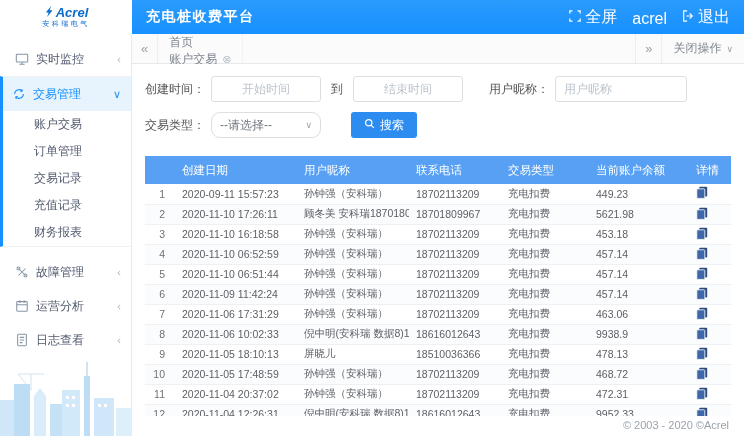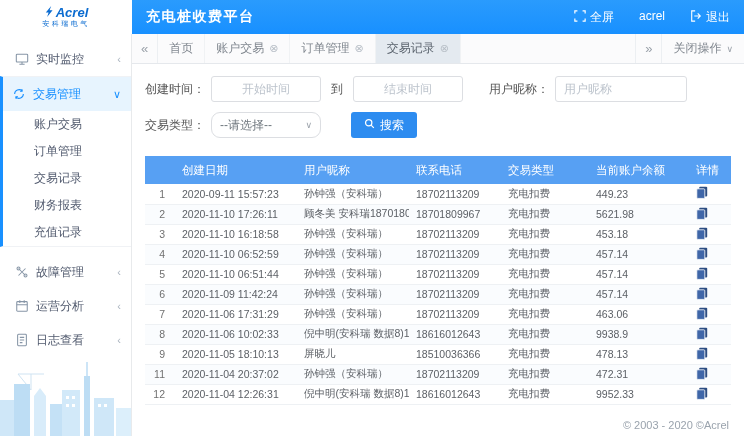--- a/index.html
+++ b/index.html
@@ -9,22 +9,22 @@
 
   
   .topbar { flex:0 0 34px; height:34px; display:flex; align-items:center;
     background:linear-gradient(180deg, #2a9bfd, var(--accent,#1890ff)); }
   .logo-box { width:132px; height:34px; background:#fff; display:flex; flex-direction:column;
     align-items:center; justify-content:center; }
   .logo-line { display:flex; align-items:center; gap:3px; color:#0a6bd0; font-weight:bold;
     font-style:italic; font-size:13px; line-height:13px; }
   .logo-sub { font-size:7px; color:#0a6bd0; letter-spacing:2.5px; line-height:9px; }
   .app-title { color:#fff; font-size:14px; font-weight:bold; margin-left:14px; letter-spacing:1.5px; }
-  .topbar-right { margin-left:auto; display:flex; align-items:flex-start; gap:25px;
-    padding-right:14px; color:#fff; font-size:12px; }
+  .topbar-right { margin-left:auto; display:flex; align-items:flex-end; gap:15px;
+    padding-right:14px; color:#fff; font-size:16px; }
   .topbar-item { display:flex; align-items:center; gap:4px; cursor:pointer; }
 
   
   .main { flex:1; display:flex; min-height:0; }
 
   
   .sidebar { flex:0 0 132px; width:132px; background:#fff; border-right:1px solid #e8eaec;
     position:relative; padding-top:8px; overflow:hidden; }
   .menu-group { border-left:3px solid transparent; }
   .menu-group.active { border-left:3px solid var(--accent,#1890ff);
@@ -44,21 +44,21 @@
   
   .content { flex:1; display:flex; flex-direction:column; min-width:0; }
 
   
   .tabbar { flex:0 0 30px; height:30px; background:#fbfbfc; border-bottom:1px solid #e5e8ec;
     display:flex; align-items:center; font-size:12px; color:#80878f; }
   .tab-scroll { padding:0 9px; height:100%; display:flex; align-items:center; cursor:pointer;
     color:#9aa1a9; font-size:13px; }
   .tab-scroll.left { border-right:1px solid #eceff2; }
   .tab-scroll.right { border-left:1px solid #eceff2; }
-  .tabs { display:flex; height:100%; }
+  .tabs { display:flex; height:100%;flex-direction:column; }
   .tab { display:flex; align-items:center; gap:5px; padding:0 11px; cursor:pointer;
     border-right:1px solid #f0f2f4; white-space:nowrap; }
   .tab.active { background:#e4eaf0; color:#5a636d; }
   .tab-close { color:#b7bec6; font-size:11px; line-height:1; }
   .tabbar-right { margin-left:auto; display:flex; align-items:center; height:100%; }
   .close-ops { padding:0 11px; height:100%; display:flex; align-items:center; gap:5px;
     border-left:1px solid #eceff2; cursor:pointer; }
   .caret { font-size:9px; color:#9aa1a9; }
 
   
@@ -158,22 +158,22 @@
                   <path d="M11.2 2.3l.5 2.3-2.3.5M4.8 13.7l-.5-2.3 2.3-.5"></path>
                 </svg>
               </span>
               <span class="menu-label">交易管理</span>
               <span class="menu-arrow">∨</span>
             </div>
             <div class="submenu">
               <div class="submenu-item">账户交易</div>
               <div class="submenu-item">订单管理</div>
               <div class="submenu-item">交易记录</div>
+              <div class="submenu-item">充值记录</div>
               <div class="submenu-item">财务报表</div>
-              <div class="submenu-item">充值记录</div>
             </div>
           </div>
           <div class="menu-group">
             <div class="menu-item">
               <span class="menu-icon">
                 <svg width="14" height="14" viewBox="0 0 16 16" fill="none" stroke="currentColor" stroke-width="1.2">
                   <path d="M4 4l8 8M12 4l-8 8"></path>
                   <circle cx="4" cy="4" r="1.7"></circle>
                   <circle cx="12" cy="12" r="1.7"></circle>
                 </svg>
@@ -430,20 +430,34 @@
                   <td>充电扣费</td>
                   <td>478.13</td>
                   <td><span class="detail-btn">
                       <svg width="12" height="13" viewBox="0 0 12 13">
                         <rect x="3.2" y="0.8" width="8" height="9.6" rx="1" fill="#2e4e82"></rect>
                         <rect x="0.8" y="2.8" width="8" height="9.6" rx="1" fill="#3f66a8" stroke="#ffffff" stroke-width="0.8"></rect>
                       </svg>
                     </span></td>
                 </tr>
                 <tr>
+                  <td class="c-idx">10</td>
+                  <td>2020-11-05 17:48:59</td>
+                  <td>孙钟强（安科瑞）</td>
+                  <td>18702113209</td>
+                  <td>充电扣费</td>
+                  <td>468.72</td>
+                  <td><span class="detail-btn">
+                      <svg width="12" height="13" viewBox="0 0 12 13">
+                        <rect x="3.2" y="0.8" width="8" height="9.6" rx="1" fill="#2e4e82"></rect>
+                        <rect x="0.8" y="2.8" width="8" height="9.6" rx="1" fill="#3f66a8" stroke="#ffffff" stroke-width="0.8"></rect>
+                      </svg>
+                    </span></td>
+                </tr>
+                <tr>
                   <td class="c-idx">11</td>
                   <td>2020-11-04 20:37:02</td>
                   <td>孙钟强（安科瑞）</td>
                   <td>18702113209</td>
                   <td>充电扣费</td>
                   <td>472.31</td>
                   <td><span class="detail-btn">
                       <svg width="12" height="13" viewBox="0 0 12 13">
                         <rect x="3.2" y="0.8" width="8" height="9.6" rx="1" fill="#2e4e82"></rect>
                         <rect x="0.8" y="2.8" width="8" height="9.6" rx="1" fill="#3f66a8" stroke="#ffffff" stroke-width="0.8"></rect>

